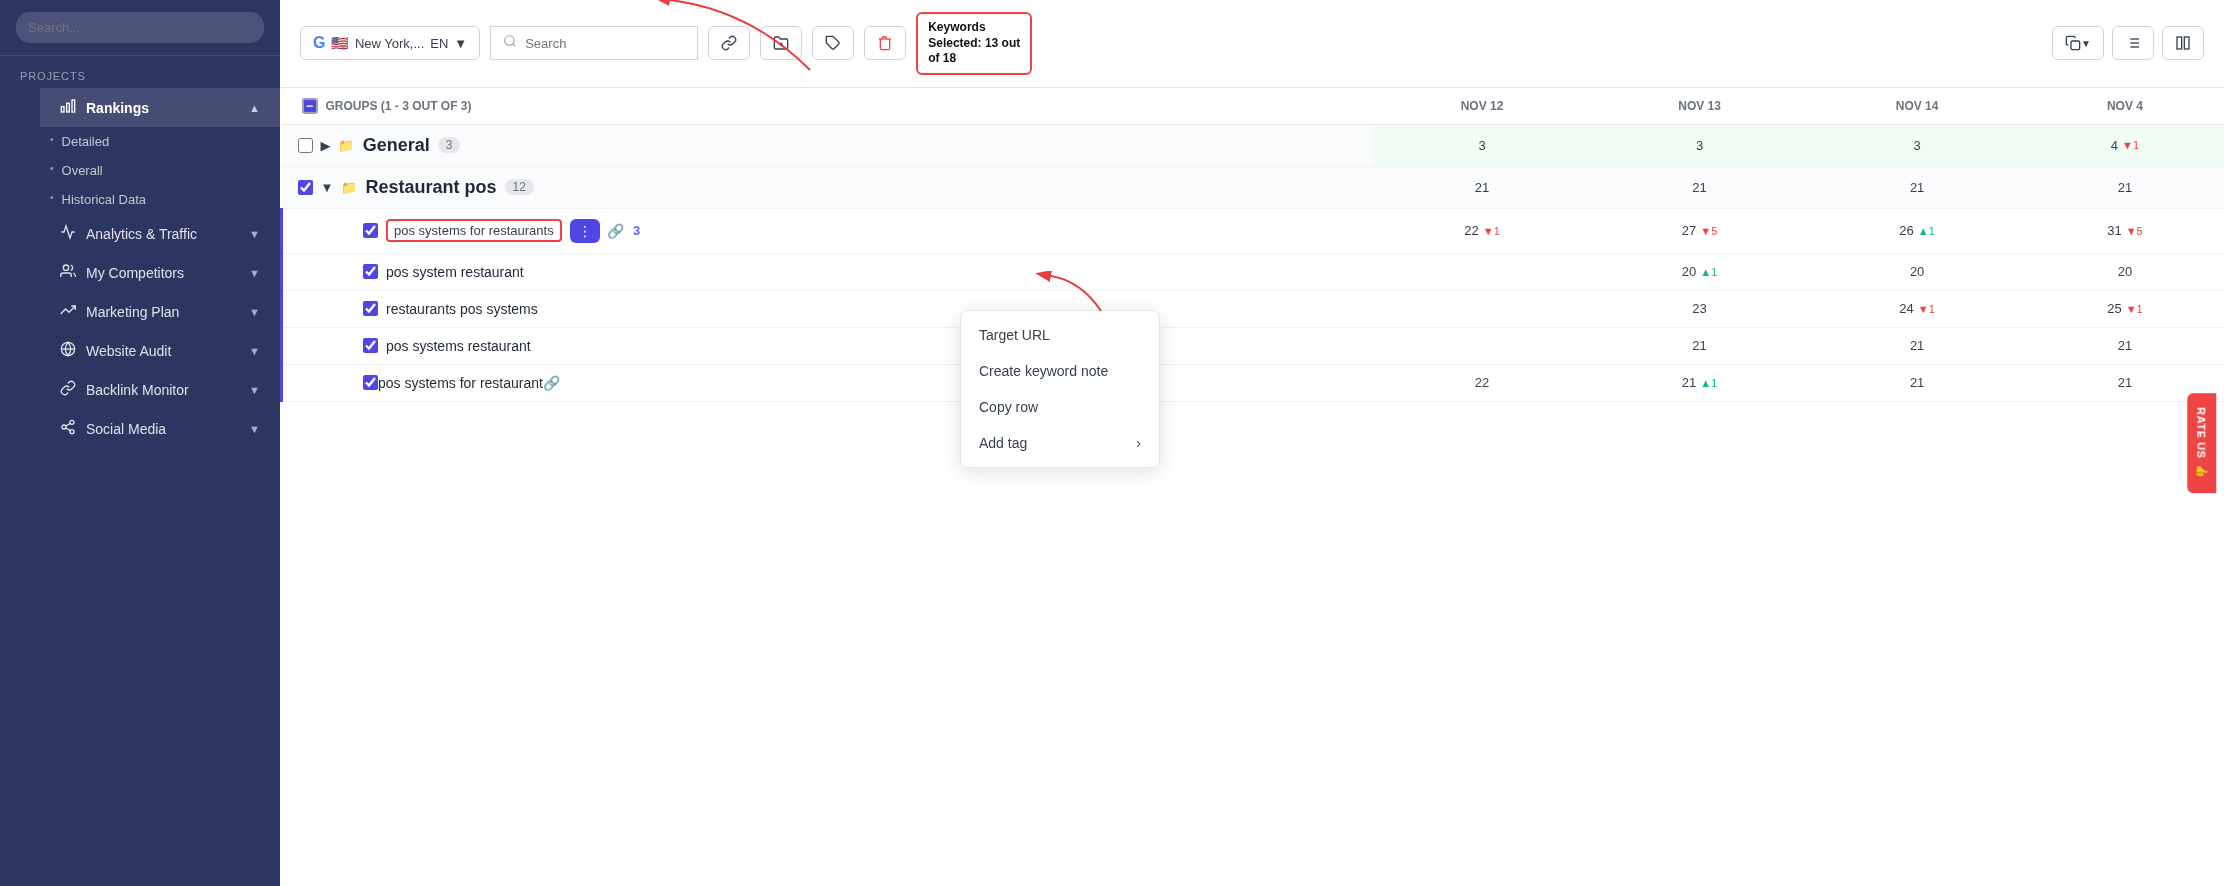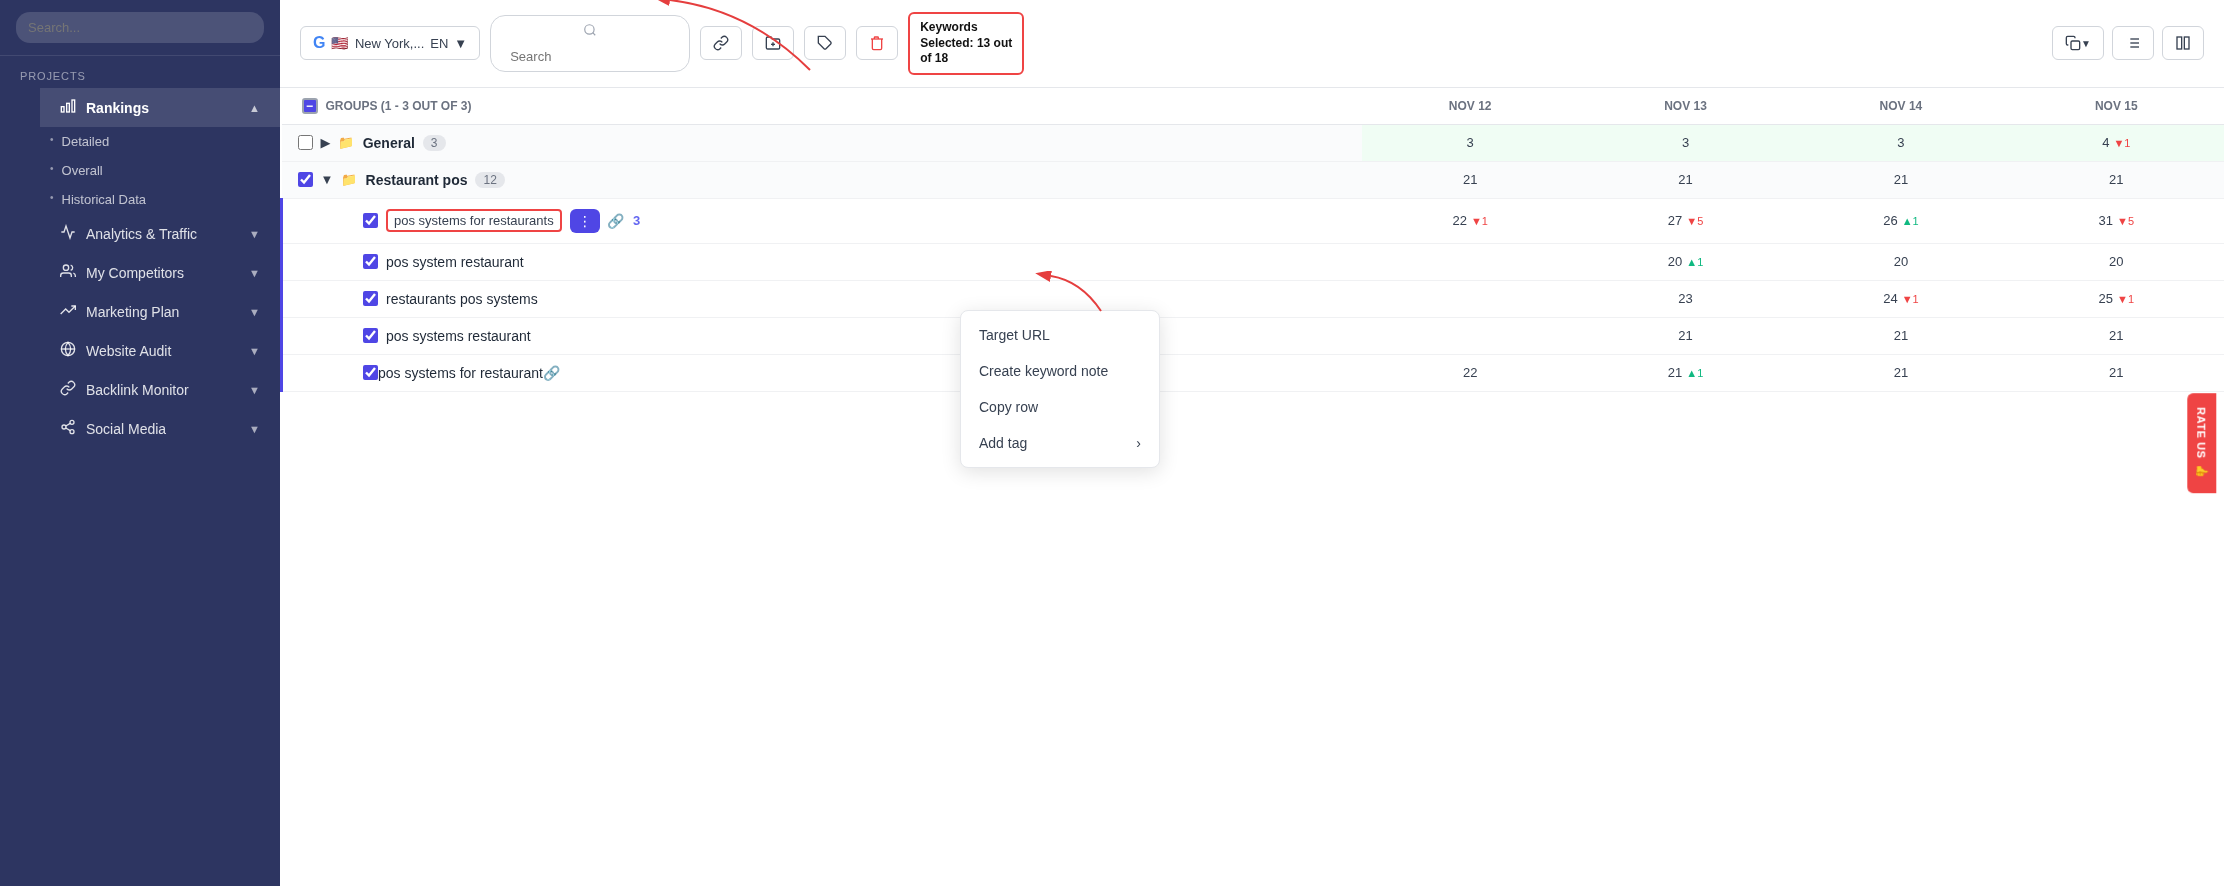--- a/index.html
+++ b/index.html
@@ -89,26 +89,25 @@
       padding: 7px 12px;
       background: #fff;
       cursor: pointer;
       font-size: 13px;
       color: #374151;
     }
     .search-box {
       display: flex;
       align-items: center;
       border: 1px solid #d1d5db;
-      border-radius: 15px;
+      border-radius: 0;
       padding: 7px 12px;
       background: #fff;
       gap: 8px;
       min-width: 200px;
-      flex-direction: column;
     }
     .search-box input {
       border: none;
       outline: none;
       font-size: 13px;
       color: #374151;
       background: transparent;
       width: 160px;
     }
     .toolbar-btn {
@@ -172,21 +171,21 @@
     .group-row td { background: #fafbfc; }
     .keyword-row td { background: #fff; }
     .keyword-row td.name-cell { padding-left: 50px; }
 
     .group-name {
       display: flex;
       align-items: center;
       gap: 8px;
       font-weight: 600;
       color: #1f2937;
-      font-size: 14px;
+      font-size: 18px;
     }
     .group-count {
       background: #e5e7eb;
       border-radius: 10px;
       padding: 1px 8px;
       font-size: 12px;
       font-weight: 500;
       color: #6b7280;
     }
 
@@ -487,21 +486,21 @@
         <tr>
           <th class="groups-header" style="text-align:left; padding-left:20px;">
             <div style="display:flex; align-items:center; gap:8px;">
               <span style="cursor:pointer; border:2px solid #9ca3af; width:16px; height:16px; display:inline-flex; align-items:center; justify-content:center; border-radius:3px; background:#4f46e5; color:#fff; font-size:12px;">−</span>
               <span>GROUPS (1 - 3 OUT OF 3)</span>
             </div>
           </th>
           <th>NOV 12</th>
           <th>NOV 13</th>
           <th>NOV 14</th>
-          <th>NOV 15</th>
+          <th>NOV 4</th>
         </tr>
       </thead>
       <tbody>
 
         <tr class="group-row">
           <td class="name-cell">
             <div style="display:flex; align-items:center; gap:8px;">
               <input type="checkbox" style="">
               <span style="cursor:pointer;">▶</span>
               <span>📁</span>

